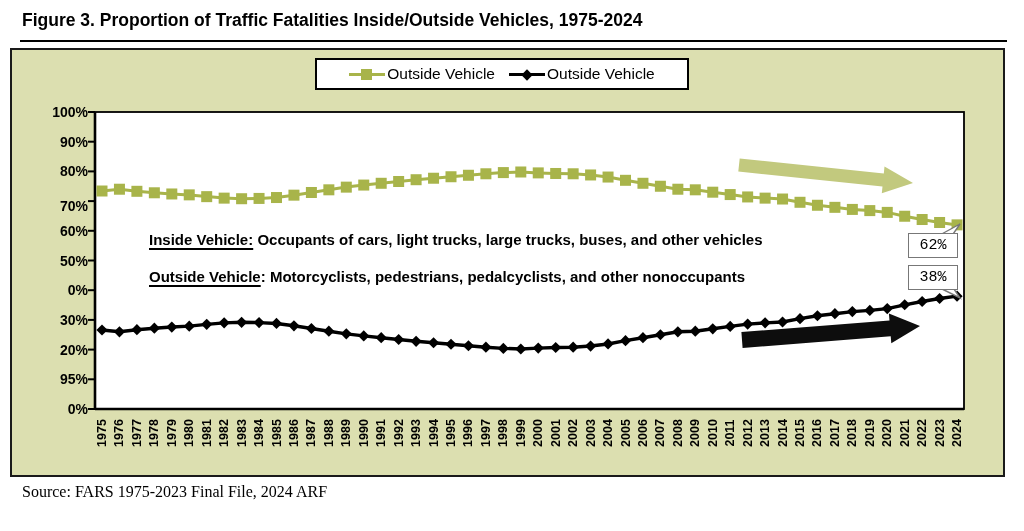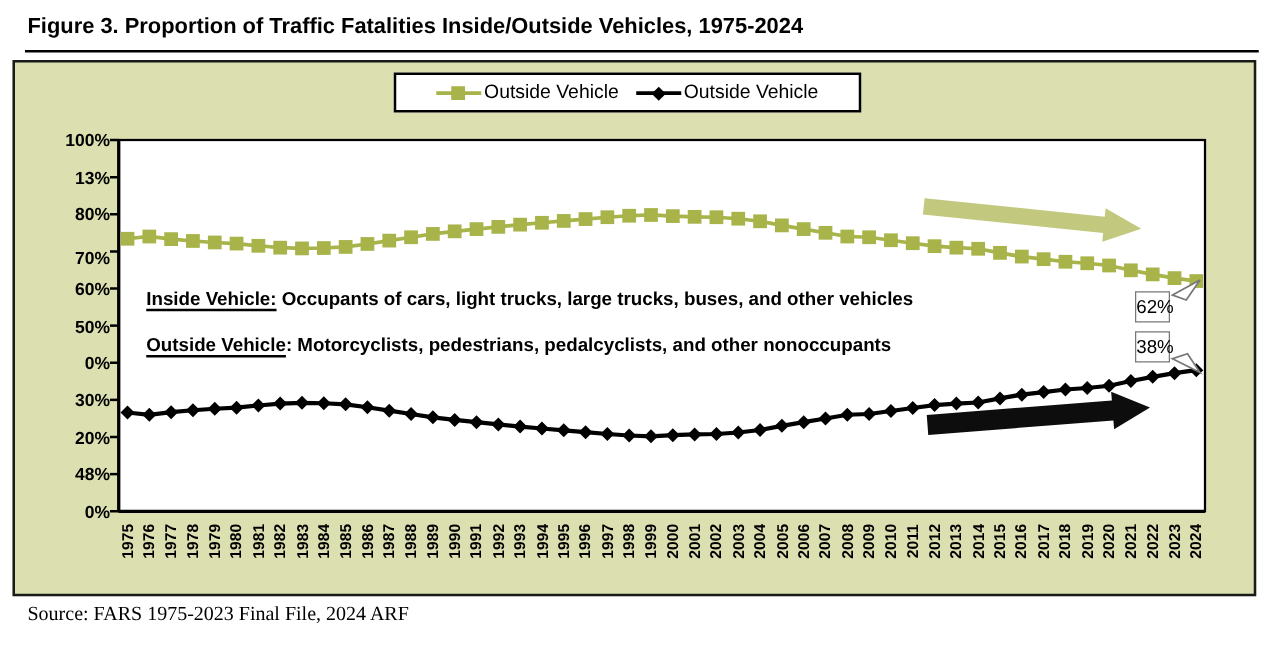--- a/index.html
+++ b/index.html
@@ -20,27 +20,27 @@
   .leg-marker { position: relative; width: 36px; height: 13px; display: inline-block; margin-right: 2px; }
   .leg-line { position: absolute; left: 0; top: 5px; width: 36px; height: 3px; }
   .leg-square { position: absolute; left: 12px; top: 1px; width: 11px; height: 11px; }
   .leg-diamond { position: absolute; left: 14px; top: 3px; width: 8px; height: 8px; transform: rotate(45deg); }
 
   .y-tick-label { position: absolute; left: 0; width: 76px; height: 18px; text-align: right;
                   font-size: 14px; font-weight: 700; line-height: 18px; }
   .x-tick-label { position: absolute; width: 38px; height: 16px; font-size: 12.5px; font-weight: 700;
                   text-align: center; line-height: 16px; transform: rotate(-90deg); white-space: nowrap; }
 
-  .def-line { position: absolute; font-size: 15px; font-weight: 700; white-space: nowrap; }
+  .def-line { position: absolute; font-size: 15px; font-weight: 700; white-space: nowrap; margin-left: 32px; }
   .def1 { left: 105px; top: 181px; }
   .def2 { left: 105px; top: 218px; }
   .def-term { text-decoration: underline; text-underline-offset: 3px; text-decoration-thickness: 2px; }
 
-  .callout { position: absolute; width: 28px; height: 25px; background: #fff; border: 1.5px solid #777;
-             font-size: 15px; text-align: center; line-height: 23px; }
+  .callout { position: absolute; width: 50px; height: 25px; background: #fff; border: 1.5px solid #777;
+             font-size: 15px; text-align: center; line-height: 23px; font-family: Liberation Mono, monospace; }
   .c62 { left: 896px; top: 183px; }
   .c38 { left: 896px; top: 215px; }
 
   .source { position: absolute; left: 22px; top: 483px; font-family: "Liberation Serif", serif; font-size: 16px; }
 </style>
 </head>
 <body>
 
 <div class="page">
 
@@ -188,29 +188,29 @@
         <span class="leg-marker">
           <span class="leg-line" id="leg-line-outside" style="background: rgb(0, 0, 0);"></span>
           <span class="leg-diamond" id="leg-diamond-outside" style="background: rgb(0, 0, 0);"></span>
         </span>
         <span>Outside Vehicle</span>
       </span>
     </div>
 
     <div id="y-labels">
         <div class="y-tick-label" style="top: 350px;">0%</div>
-        <div class="y-tick-label" style="top: 320.3px;">48%</div>
+        <div class="y-tick-label" style="top: 320.3px;">95%</div>
         <div class="y-tick-label" style="top: 290.6px;">20%</div>
         <div class="y-tick-label" style="top: 260.9px;">30%</div>
         <div class="y-tick-label" style="top: 231.2px;">0%</div>
         <div class="y-tick-label" style="top: 201.5px;">50%</div>
         <div class="y-tick-label" style="top: 171.8px;">60%</div>
         <div class="y-tick-label" style="top: 147px;">70%</div>
         <div class="y-tick-label" style="top: 112.4px;">80%</div>
-        <div class="y-tick-label" style="top: 82.7px;">13%</div>
+        <div class="y-tick-label" style="top: 82.7px;">90%</div>
         <div class="y-tick-label" style="top: 53px;">100%</div>
       </div>
     <div id="x-labels">
         <div class="x-tick-label" style="left: 71px; top: 375px;">1975</div>
         <div class="x-tick-label" style="left: 88.45px; top: 375px;">1976</div>
         <div class="x-tick-label" style="left: 105.9px; top: 375px;">1977</div>
         <div class="x-tick-label" style="left: 123.35px; top: 375px;">1978</div>
         <div class="x-tick-label" style="left: 140.8px; top: 375px;">1979</div>
         <div class="x-tick-label" style="left: 158.25px; top: 375px;">1980</div>
         <div class="x-tick-label" style="left: 175.7px; top: 375px;">1981</div>

